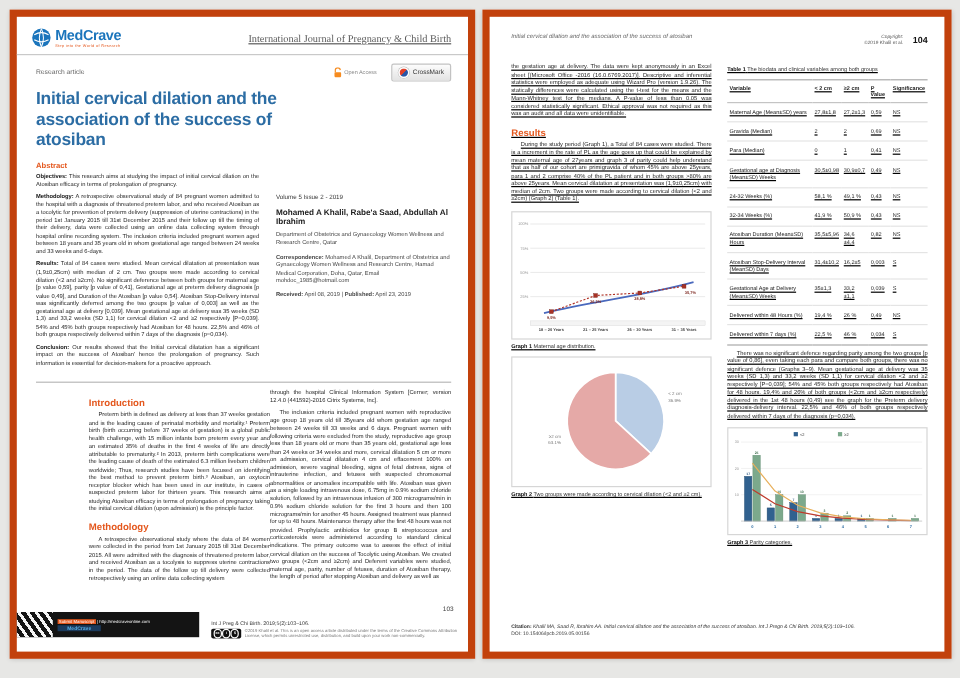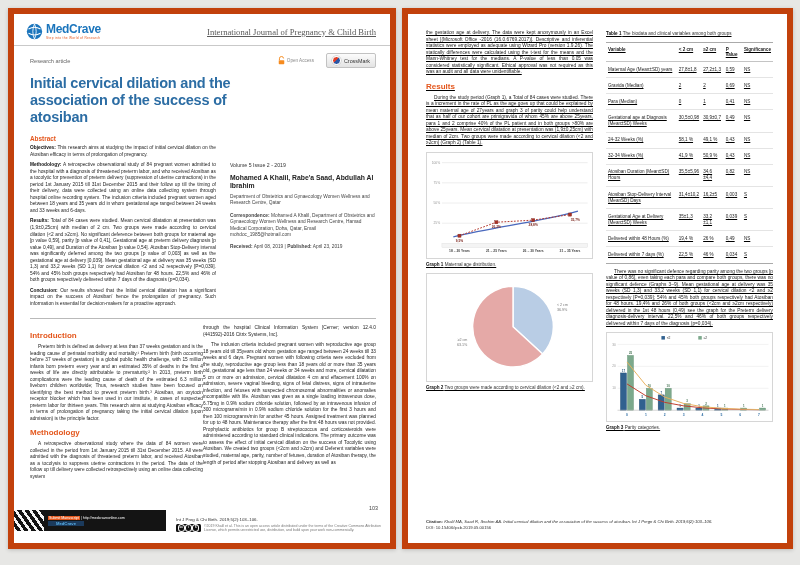--- a/index.html
+++ b/index.html
@@ -30,21 +30,21 @@
   .h-body{font-size:8px;margin:6px 0 4px !important;}
   p.small{font-size:4.8px;line-height:1.36;color:#1d1d1d;text-align:justify;margin:0 0 4px;}
   p.small b{color:#111;}
   .meta-col p{text-align:left;}
   .vol-line{font-size:5.2px;color:#333;margin:0 0 6px;}
   .authors{font-size:6.8px;font-weight:bold;color:#222;line-height:1.2;margin:0 0 3px;}
   .affil{font-size:4.8px;color:#444;line-height:1.35;margin:0 0 6px;}
   .corr{font-size:4.8px;color:#444;line-height:1.35;margin:0 0 6px;}
   .dates{font-size:4.8px;color:#444;margin:0;}
   .section-divider{border:none;border-top:1px solid #b9b9b9;margin:7px 14px 6px 16px;}
-  .body-cols{display:flex;gap:0;padding:0 14px 0 16px;}
+  .body-cols{display:flex;gap:0;padding:0 14px 0 16px;margin-left:44px;}
   .bcol{width:50%;}
   .indent{text-indent:8px;}
   .lp-footer{position:absolute;left:0;right:0;bottom:8px;height:32px;}
   .submit-banner{position:absolute;left:0;bottom:4px;width:152px;height:21px;background:#141414;display:flex;align-items:center;overflow:hidden;}
   .stripes{width:30px;height:100%;background:repeating-linear-gradient(55deg,#f5f5f5 0 2.5px,#141414 2.5px 6px);flex:none;}
   .banner-text{display:flex;flex-direction:column;justify-content:center;padding-left:4px;gap:1px;}
   .banner-line1{font-size:3.6px;color:#fff;}
   .banner-line1 .hl{background:#e4571d;color:#fff;padding:0 1px;}
   .banner-line2{font-size:4.2px;font-weight:bold;color:#58aee5;background:#1b3a5c;width:36px;text-align:center;}
   .footer-center{position:absolute;left:162px;bottom:2px;width:205px;}
@@ -167,20 +167,30 @@
           <span class="cc-circle">$</span>
         </span>
         <span class="license-text">©2019 Khalil et al. This is an open access article distributed under the terms of the Creative Commons Attribution License, which permits unrestricted use, distribution, and build upon your work non-commercially.</span>
       </div>
     </div>
     <span class="page-num-left">103</span>
   </div>
 </div>
 
 <div class="page page-right">
+  <div class="rp-header">
+    <span class="running-title">Initial cervical dilation and the association of the success of atosiban</span>
+    <span class="copy-block">
+      <span class="copy-stack">
+        <div class="copy-label">Copyright:</div>
+        <div class="copy-text">©2019 Khalil et al.</div>
+      </span>
+      <span class="page-num-right">104</span>
+    </span>
+  </div>
 
   <div class="rp-body">
     <div class="rp-col">
       <p class="small">the gestation age at delivery. The data were kept anonymously in an Excel sheet [(Microsoft Office -2016 (16.0.6769.2017)]. Descriptive and inferential statistics were employed as adequate using Wizard Pro (version 1.9.26). The statically differences were calculated using the t-test for the means and the Mann-Whitney test for the medians. A P-value of less than 0.05 was considered statistically significant. Ethical approval was not required as this was an audit and all data were unidentifiable.</p>
       <h2 class="sec h-body">Results</h2>
       <p class="small indent">During the study period (Graph 1), a Total of 84 cases were studied. There is a increment in the rate of PL as the age goes up that could be explained by mean maternal age of 27years and graph 3 of parity could help understand that as half of our cohort are primigravida of whom 45% are above 25years, para 1 and 2 comprise 40% of the PL patient and in both groups &gt;80% are above 25years. Mean cervical dilatation at presentation was (1,9±0,25cm) with median of 2cm. Two groups were made according to cervical dilation (&lt;2 and ≥2cm) (Graph 2) (Table 1).</p>
 
       <div class="chart-box">
         <svg id="graph1" viewBox="0 0 188 120">
             <line x1="17" y1="80" x2="183" y2="80" stroke="#dedede" stroke-width="0.6"></line>

